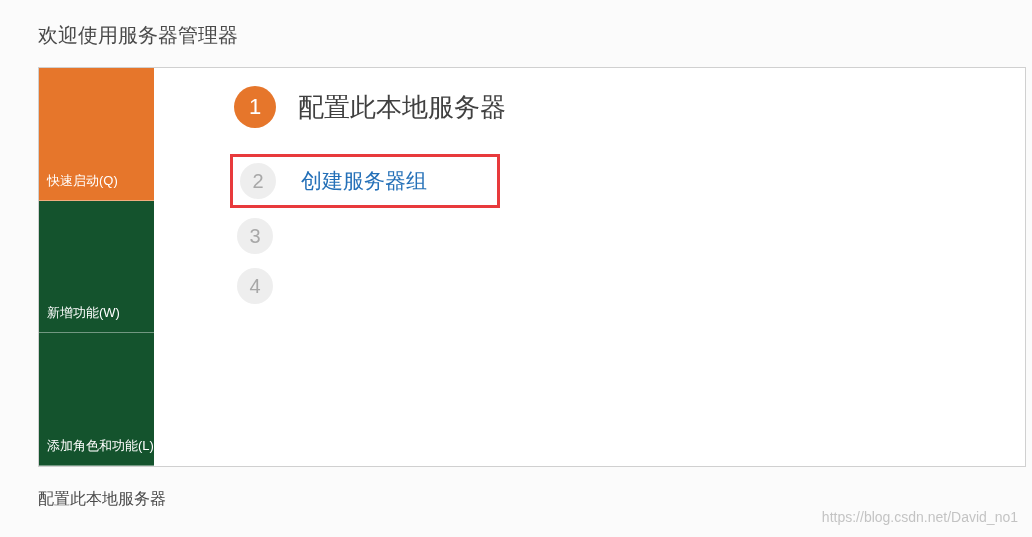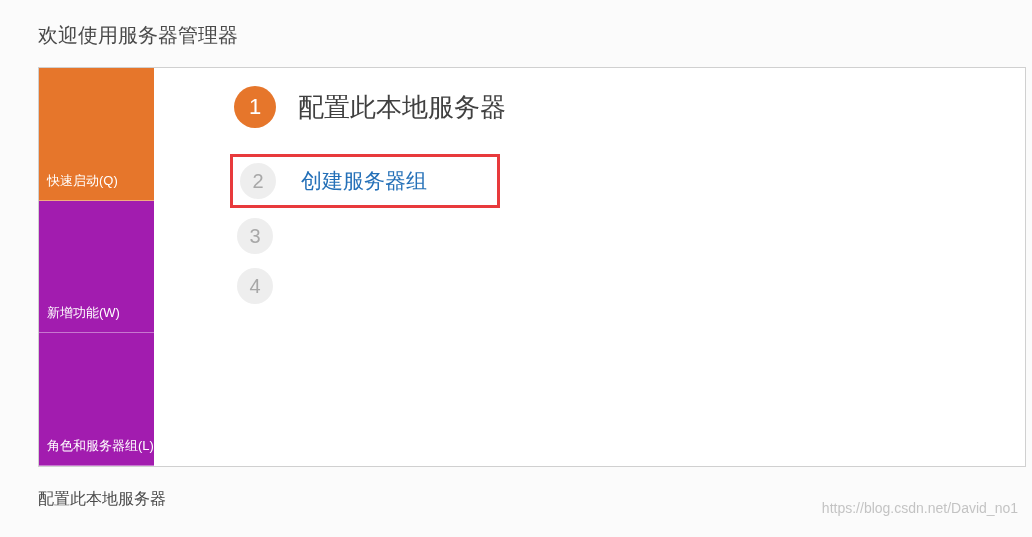--- a/index.html
+++ b/index.html
@@ -41,21 +41,21 @@
       align-items: flex-end;
       padding: 0 0 10px 8px;
       color: #ffffff;
       font-size: 13px;
       cursor: pointer;
     }
     .side-tab.active {
       background: #e6762b;
     }
     .side-tab.inactive {
-      background: #a21caf;
+      background: #14532d;
     }
     .content-area {
       flex: 1;
       padding: 18px 0 0 80px;
     }
     .step-row {
       display: flex;
       align-items: center;
       margin-bottom: 18px;
     }
@@ -103,42 +103,42 @@
       margin-bottom: 14px;
     }
     .section-title {
       color: #4a4a4a;
       font-size: 16px;
       padding: 22px 0 4px 38px;
       font-weight: normal;
     }
     .watermark {
       position: absolute;
-      bottom: 21px;
+      bottom: 12px;
       right: 14px;
       color: rgba(150,150,150,0.55);
       font-size: 14px;
       font-family: Arial, sans-serif;
     }
   </style>
 </head>
 <body>
 
 <div class="welcome-title">欢迎使用服务器管理器</div>
 
 <div class="main-panel">
   <div class="side-tabs">
     <div class="side-tab active">
       <span>快速启动(Q)</span>
     </div>
     <div class="side-tab inactive">
       <span>新增功能(W)</span>
     </div>
     <div class="side-tab inactive">
-      <span>角色和服务器组(L)</span>
+      <span>添加角色和功能(L)</span>
     </div>
   </div>
 
   <div class="content-area">
     <div class="step-row">
       <div class="step-badge primary">1</div>
       <div class="step-label">配置此本地服务器</div>
     </div>
 
     <div class="step-row highlighted">

